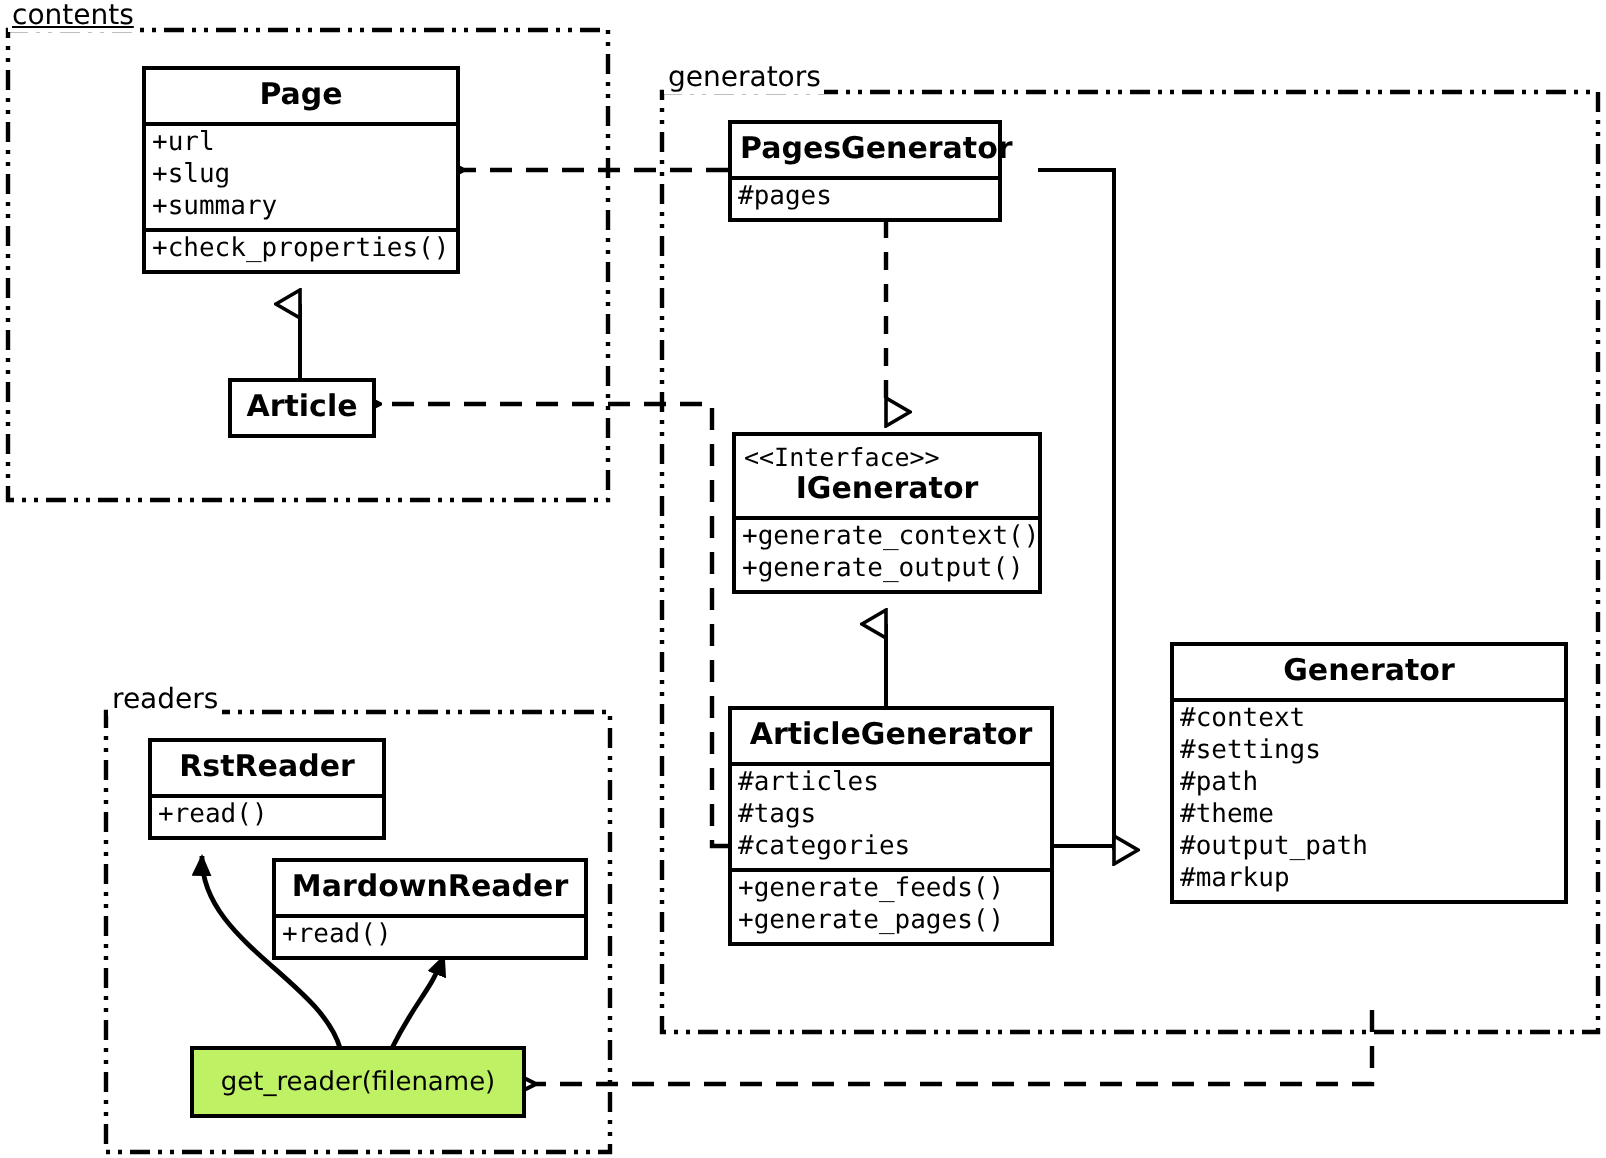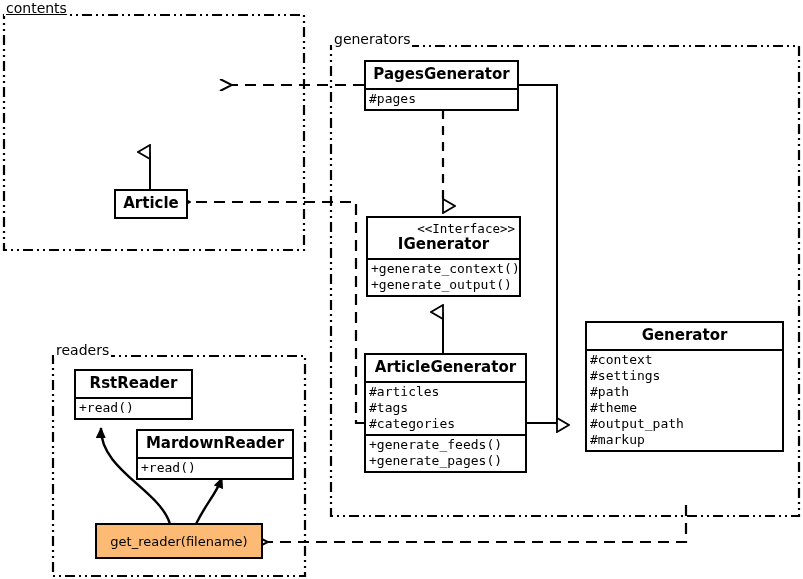--- a/index.html
+++ b/index.html
@@ -42,21 +42,21 @@
   .cls .name {
     text-align: center;
     font-weight: bold;
     font-size: 15px;
     line-height: 17px;
     padding: 4px 4px 5px 4px;
     color: #000;
     white-space: nowrap;
   }
   .cls .stereo {
-    text-align: right;
+    text-align: left;
     font-weight: normal;
     font-family: "DejaVu Sans Mono", monospace;
     font-size: 12.5px;
     line-height: 15px;
     padding: 3px 4px 0 4px;
     color: #000;
   }
   .cls .sect {
     border-top: 2px solid #000;
     padding: 1px 0 2px 0;
@@ -66,21 +66,21 @@
     font-size: 13px;
     line-height: 16px;
     padding: 0 2px 0 3px;
     color: #000;
     white-space: nowrap;
   }
   .plainbox {
     position: absolute;
     box-sizing: border-box;
     border: 2px solid #000;
-    background: #fdba74;
+    background: #bef264;
     display: flex;
     align-items: center;
     justify-content: center;
     font-size: 13px;
     color: #000;
     z-index: 5;
   }
 </style>
 </head>
 <body>
@@ -151,26 +151,37 @@
 
     <g>
       <path d="M 170 524 C 160 490 100 470 101 428" fill="none" stroke="#000" stroke-width="2.4" marker-end="url(#solidArrow)"></path>
     </g>
 
     <g>
       <path d="M 196 524 C 208 500 215 496 222 478" fill="none" stroke="#000" stroke-width="2.4" marker-end="url(#solidArrow)"></path>
     </g>
   </svg>
 
+  <div class="cls" style="left:71px; top:33px; width:159px;">
+    <div class="name">Page</div>
+    <div class="sect">
+      <div class="row">+url</div>
+      <div class="row">+slug</div>
+      <div class="row">+summary</div>
+    </div>
+    <div class="sect">
+      <div class="row">+check_properties()</div>
+    </div>
+  </div>
 
   <div class="cls" style="left:114px; top:189px; width:74px;">
     <div class="name">Article</div>
   </div>
 
-  <div class="cls" style="left:364px; top:60px; width:155px;">
+  <div class="cls" style="left:364px; top:60px; width:137px;">
     <div class="name">PagesGenerator</div>
     <div class="sect">
       <div class="row">#pages</div>
     </div>
   </div>
 
   <div class="cls" style="left:366px; top:216px; width:155px;">
     <div class="stereo">&lt;&lt;Interface&gt;&gt;</div>
     <div class="name" style="padding-top:0;">IGenerator</div>
     <div class="sect">

